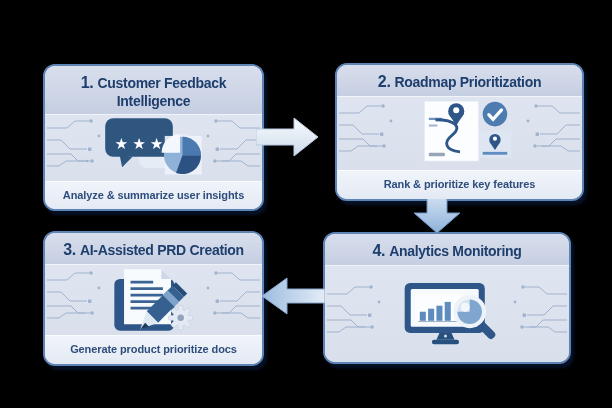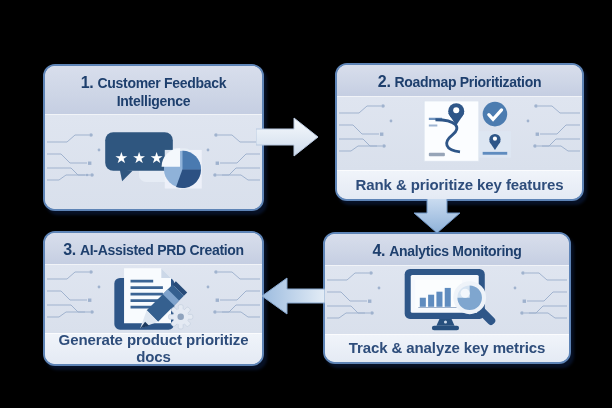--- a/index.html
+++ b/index.html
@@ -33,21 +33,21 @@
   }
   .circuit{position:absolute;top:50%;transform:translateY(-50%);opacity:.65;}
   .circuit.left{left:2px;}
   .circuit.right{right:2px;transform:translateY(-50%) scaleX(-1);}
 
   .card-caption{
     min-height:20px;display:flex;align-items:center;justify-content:center;
     padding:3px 2px 5px;position:relative;z-index:2;
     background:linear-gradient(180deg,#f0f4fa 0%,#e4eaf4 100%);
     border-top:1px solid rgba(255,255,255,.85);
-    color:#2e4d7b;font-weight:bold;font-size:15px;letter-spacing:-0.1px;text-align:center;
+    color:#2e4d7b;font-weight:bold;font-size:11px;letter-spacing:-0.1px;text-align:center;
   }
 
   .arrow{position:absolute;}
   .a-right{left:256px;top:116px;}
   .a-down{left:412px;top:196px;}
   .a-left{left:259px;top:276px;}
 </style>
 </head>
 <body>
 
@@ -95,20 +95,21 @@
         <text x="24" y="42" font-size="19" fill="#ffffff" text-anchor="middle" font-family="DejaVu Sans, sans-serif">★</text>
         <text x="46" y="42" font-size="19" fill="#ffffff" text-anchor="middle" font-family="DejaVu Sans, sans-serif">★</text>
         <text x="68" y="42" font-size="19" fill="#ffffff" text-anchor="middle" font-family="DejaVu Sans, sans-serif">★</text>
         <rect x="78" y="26" width="46" height="48" fill="#eef2f9" opacity="0.9"></rect>
         <circle cx="100" cy="50" r="23" fill="#8fb2d9"></circle>
         <path d="M100 50 L123 50 A23 23 0 0 1 92 72 Z" fill="#2c5183"></path>
         <path d="M100 50 L100 27 A23 23 0 0 1 123 50 Z" fill="#4a7ab0"></path>
         <path d="M97 47 L97 24 A23 23 0 0 0 74 47 Z" fill="#f4f8fc"></path>
       </svg>
     </div>
+    <div class="card-caption">Analyze &amp; summarize user insights</div>
   </div>
 
   <div class="card card2">
     <div class="card-header">
       <span class="num">2.</span><span class="ttl">Roadmap Prioritization</span>
     </div>
     <div class="icon-zone">
       <svg class="circuit left" width="62" height="64" viewBox="0 0 62 64">
         <g stroke="#8099bd" stroke-width="1" fill="none">
           <path d="M0 12 h20 l8 -7 h14"></path>
@@ -271,21 +272,20 @@
         <path d="M56 70 h16 l4 9 h-24 z" fill="#27507e"></path>
         <rect x="46" y="79" width="36" height="6" rx="3" fill="#27507e"></rect>
         <circle cx="64" cy="74" r="2" fill="#cfdcec"></circle>
         <rect x="-3" y="-4" width="30" height="11" rx="5" transform="translate(110,56) rotate(45)" fill="#2e5688"></rect>
         <circle cx="96" cy="42" r="19" fill="#7fa6cf"></circle>
         <path d="M96 23 A19 19 0 0 0 77 42 L96 42 Z" fill="#d6e4f2"></path>
         <circle cx="90" cy="36" r="6" fill="#f2f7fc"></circle>
         <circle cx="96" cy="42" r="19" fill="none" stroke="#eef3f9" stroke-width="5.5"></circle>
       </svg>
     </div>
-    <div class="card-caption">Track &amp; analyze key metrics</div>
   </div>
 
   <svg class="arrow a-right" width="64" height="42" viewBox="0 0 64 42">
     <defs>
       <linearGradient id="gR" x1="0" y1="0" x2="0" y2="1">
         <stop offset="0" stop-color="#f7fafd"></stop>
           <stop offset="1" stop-color="#cfdcec"></stop>
       </linearGradient>
     </defs>
     <polygon points="0,13 38,13 38,2 62,21 38,40 38,29 0,29" fill="url(#gR)" stroke="#b9c9e0" stroke-width="1"></polygon>

